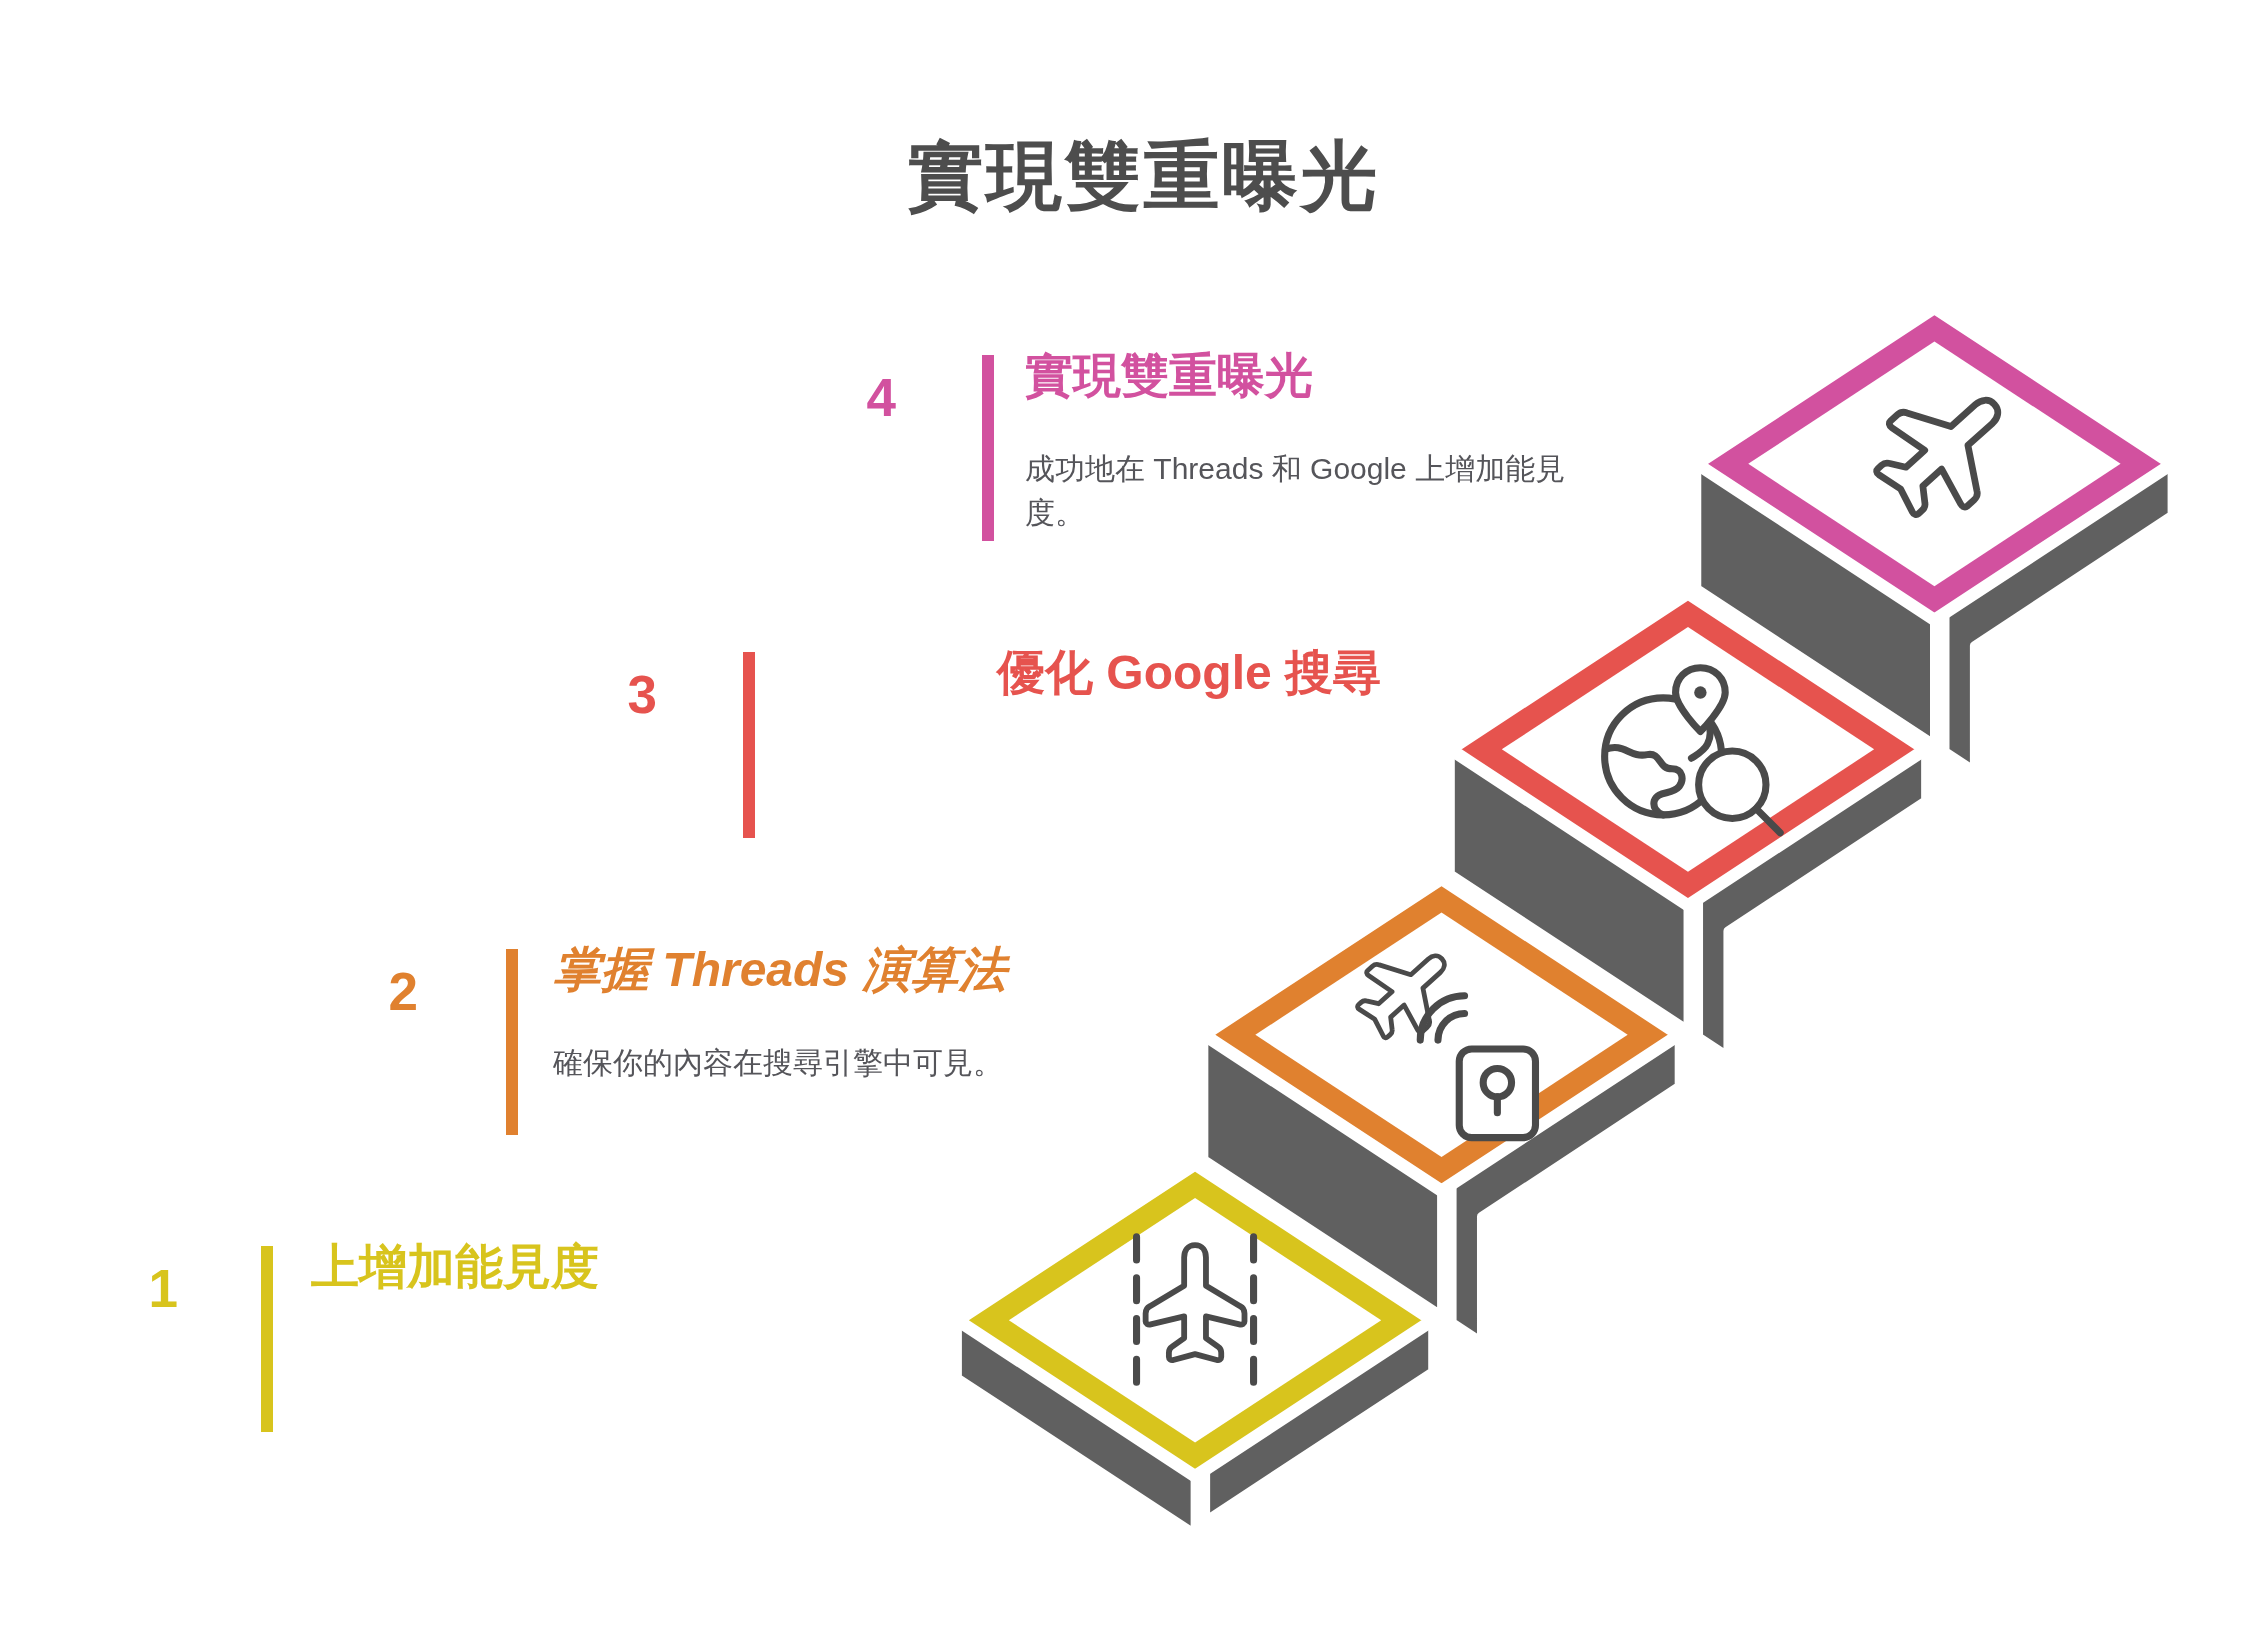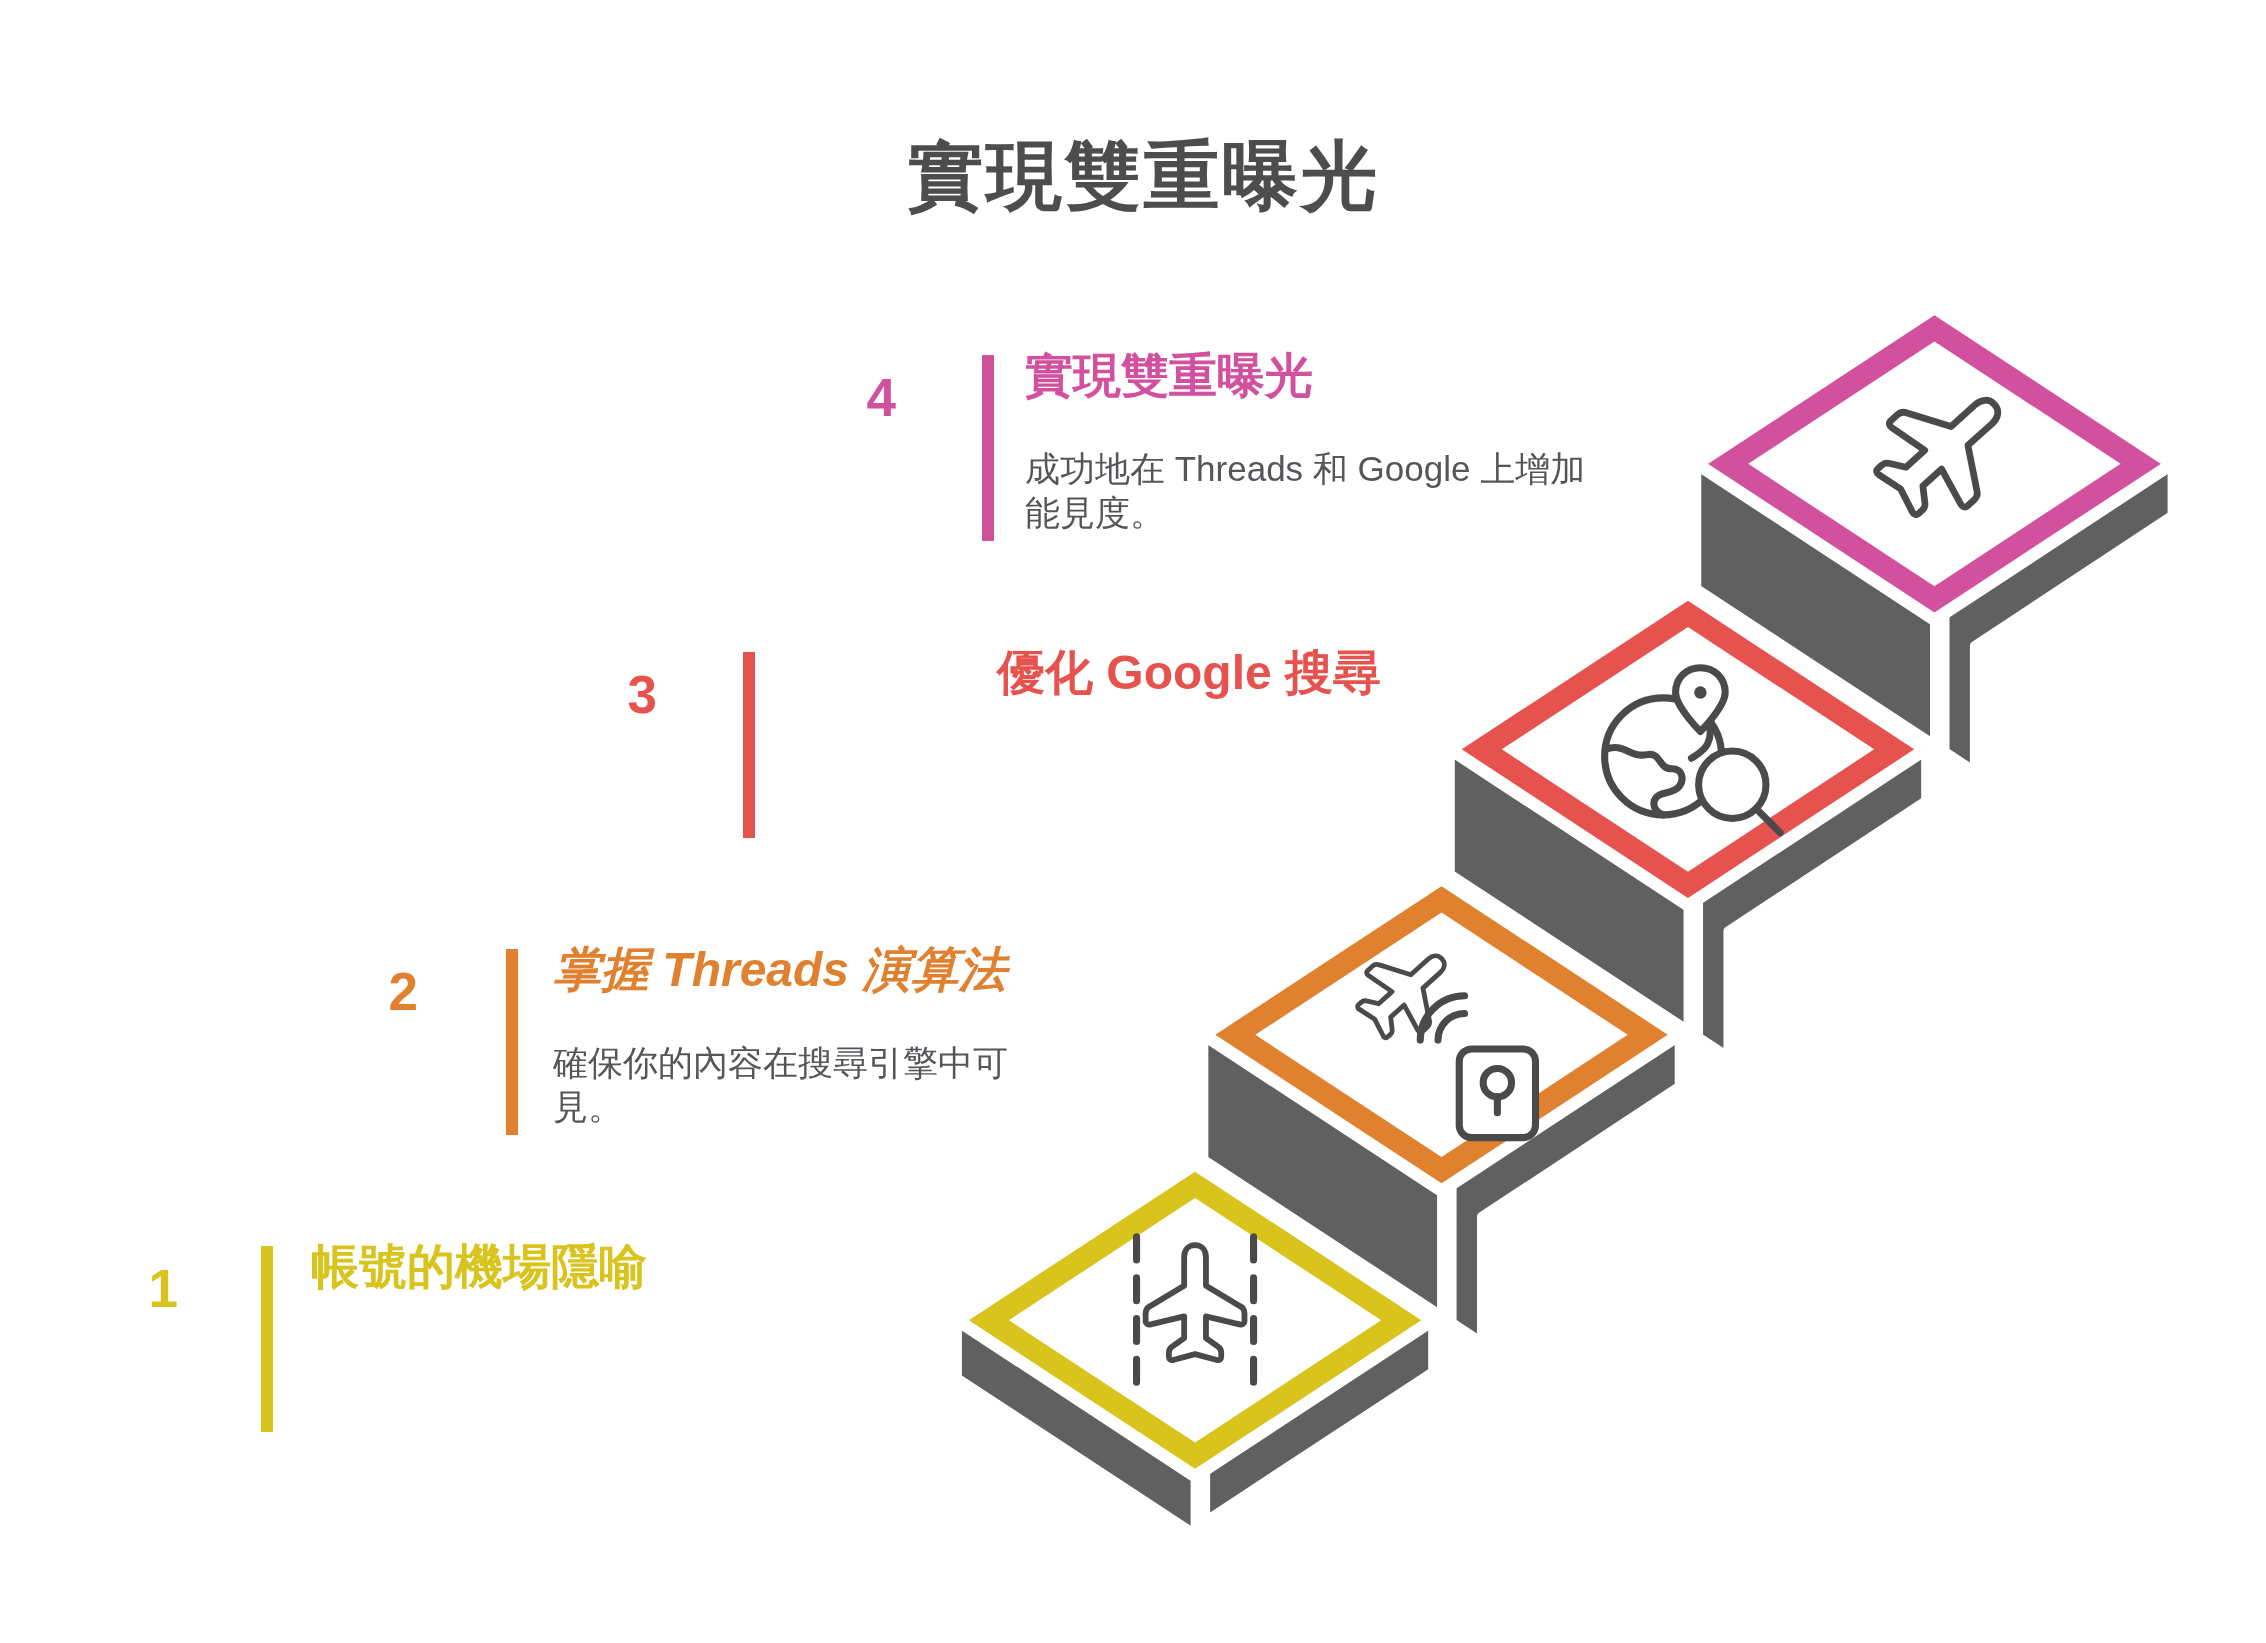--- a/index.html
+++ b/index.html
@@ -17,21 +17,21 @@
     font-size:76px;font-weight:bold;color:#4d4d4d;letter-spacing:2.7px;
   }
   .row{position:absolute;}
   .step-num{
     position:absolute;width:71px;text-align:right;
     font-size:53px;font-weight:bold;line-height:53px;
   }
   .step-bar{position:absolute;width:11.5px;height:186px;}
   .step-txt{position:absolute;}
   .step-heading{font-size:48px;font-weight:bold;line-height:55px;}
-  .step-desc{font-size:35px;line-height:44px;color:#55555a;margin-top:44px;}
+  .step-desc{font-size:30px;line-height:44px;color:#55555a;margin-top:44px;}
   .gray-face{fill:#606060;stroke:#ffffff;stroke-width:10;stroke-linejoin:round;}
   .ic{stroke:#4a4a4a;stroke-width:8;fill:none;stroke-linecap:round;stroke-linejoin:round;}
   .ic-fill{stroke:#4a4a4a;stroke-width:8;fill:#ffffff;stroke-linecap:round;stroke-linejoin:round;}
 </style>
 </head>
 <body>
 
 <div class="canvas">
 
   <div class="page-title">實現雙重曝光</div>
@@ -59,21 +59,21 @@
     <div class="step-txt" style="left:530px;top:942px;width:519px;">
       <div class="step-heading" style="color: rgb(224, 129, 47); font-style: italic;">掌握 Threads 演算法</div>
       <div class="step-desc">確保你的內容在搜尋引擎中可見。</div>
     </div>
   </div>
 
   <div class="row">
     <div class="step-num" style="left: 84px; top: 1262px; color: rgb(216, 196, 29);">1</div>
     <div class="step-bar" style="left: 238px; top: 1246px; background: rgb(216, 196, 29);"></div>
     <div class="step-txt" style="left:288px;top:1239px;width:798px;">
-      <div class="step-heading" style="color: rgb(216, 196, 29);">帳號的機場隱喻</div>
+      <div class="step-heading" style="color: rgb(216, 196, 29);">上增加能見度</div>
     </div>
   </div>
 
   <svg id="stairs" width="2266" height="1644" viewBox="0 0 2556 1854" style="position:absolute;left:0;top:0;">
     <defs>
       <path id="plane-shape" d="M 96 0 C 96 10 88 15 79 15 L 40 15 L 12 62 C 10 66 6 68 2 68 L -9 68 C -12 68 -14 65 -13 61 L -2 15 L -32 15 L -44 32 C -46 35 -49 36 -52 36 L -58 36 C -61 36 -63 33 -62 30 L -54 0 L -62 -30 C -63 -33 -61 -36 -58 -36 L -52 -36 C -49 -36 -46 -35 -44 -32 L -32 -15 L -2 -15 L -13 -61 C -14 -65 -12 -68 -9 -68 L 2 -68 C 6 -68 10 -66 12 -62 L 40 -15 L 79 -15 C 88 -15 96 -10 96 0 Z"></path>
 
       <g id="ic-runway-plane-icon">
         <path class="ic" d="M -66 -88 V 88" stroke-dasharray="26 20"></path>
         <path class="ic" d="M 66 -88 V 88" stroke-dasharray="26 20"></path>

